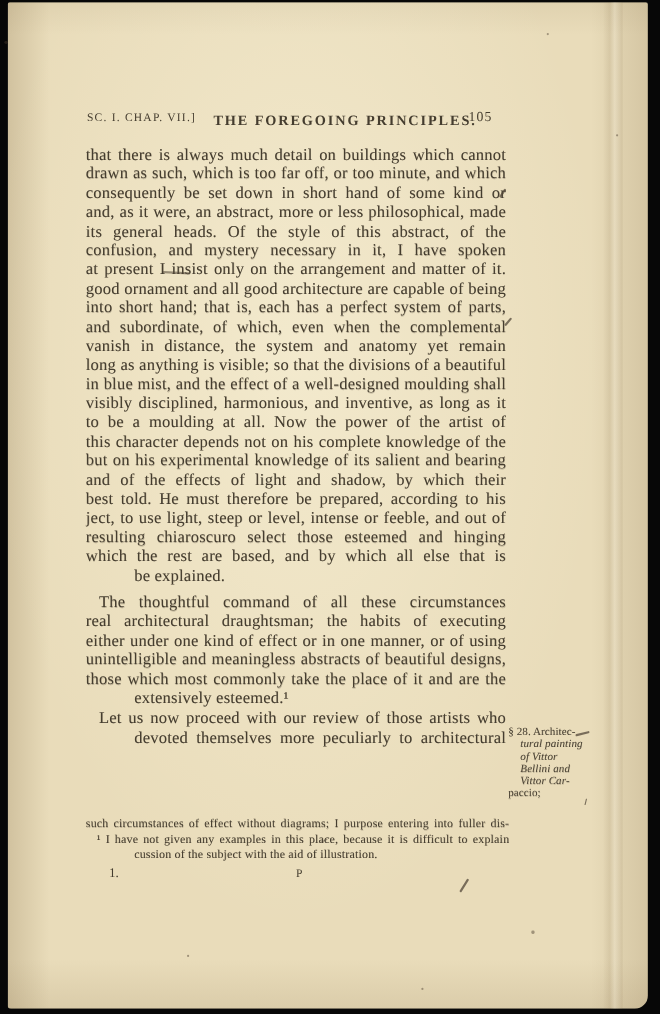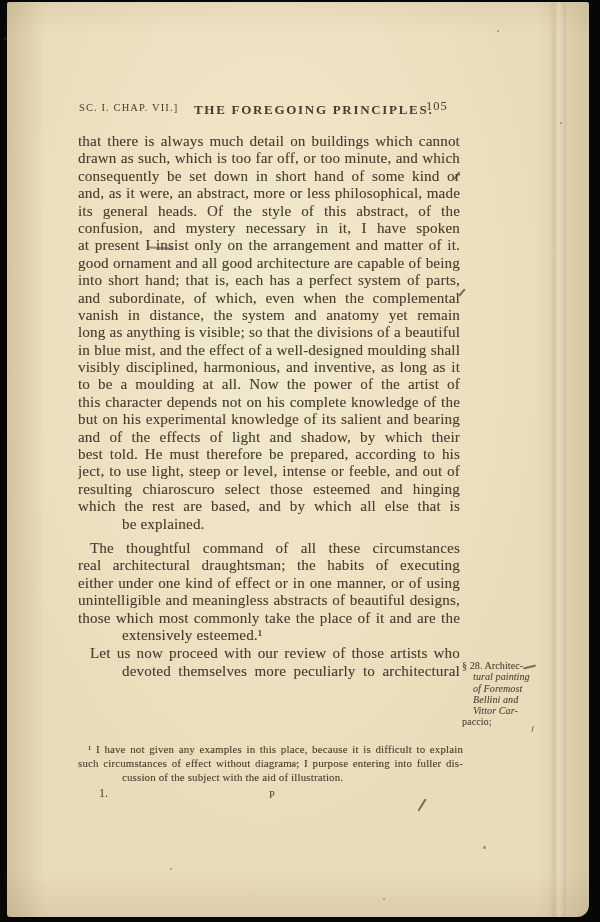--- a/index.html
+++ b/index.html
@@ -98,30 +98,30 @@
       </div>
       <div style="margin-top: 1px;">
         <div class="line ind">Let us now proceed with our review of those artists who have</div>
         <div class="line flush">devoted themselves more peculiarly to architectural subject.</div>
       </div>
     </div>
 
   <div class="margin-note">
       <div class="mn-line">§ 28. Architec-</div>
       <div class="mn-line ind">tural painting</div>
-      <div class="mn-line ind">of Foremost</div>
+      <div class="mn-line ind">of Vittor</div>
       <div class="mn-line ind">Bellini and</div>
       <div class="mn-line ind">Vittor Car-</div>
       <div class="mn-line">paccio;</div>
     </div>
 
   <div class="footnote">
       <div>
+        <div class="line">such circumstances of effect without diagrams; I purpose entering into fuller dis-</div>
         <div class="line ind">¹ I have not given any examples in this place, because it is difficult to explain</div>
-        <div class="line">such circumstances of effect without diagrams; I purpose entering into fuller dis-</div>
         <div class="line flush">cussion of the subject with the aid of illustration.</div>
       </div>
     </div>
 
   <div class="txt sig-num">1.</div>
   <div class="txt sig-letter">P</div>
 
   <div class="pen" style="left:421px;top:798px;width:2.2px;height:14px;transform:rotate(32deg);"></div>
   <div class="pen" style="left:523px;top:666px;width:13px;height:1.6px;transform:rotate(-14deg);"></div>
   <div class="pen" style="left:148px;top:247px;width:25px;height:1.6px;transform:rotate(3deg);opacity:0.75;"></div>

